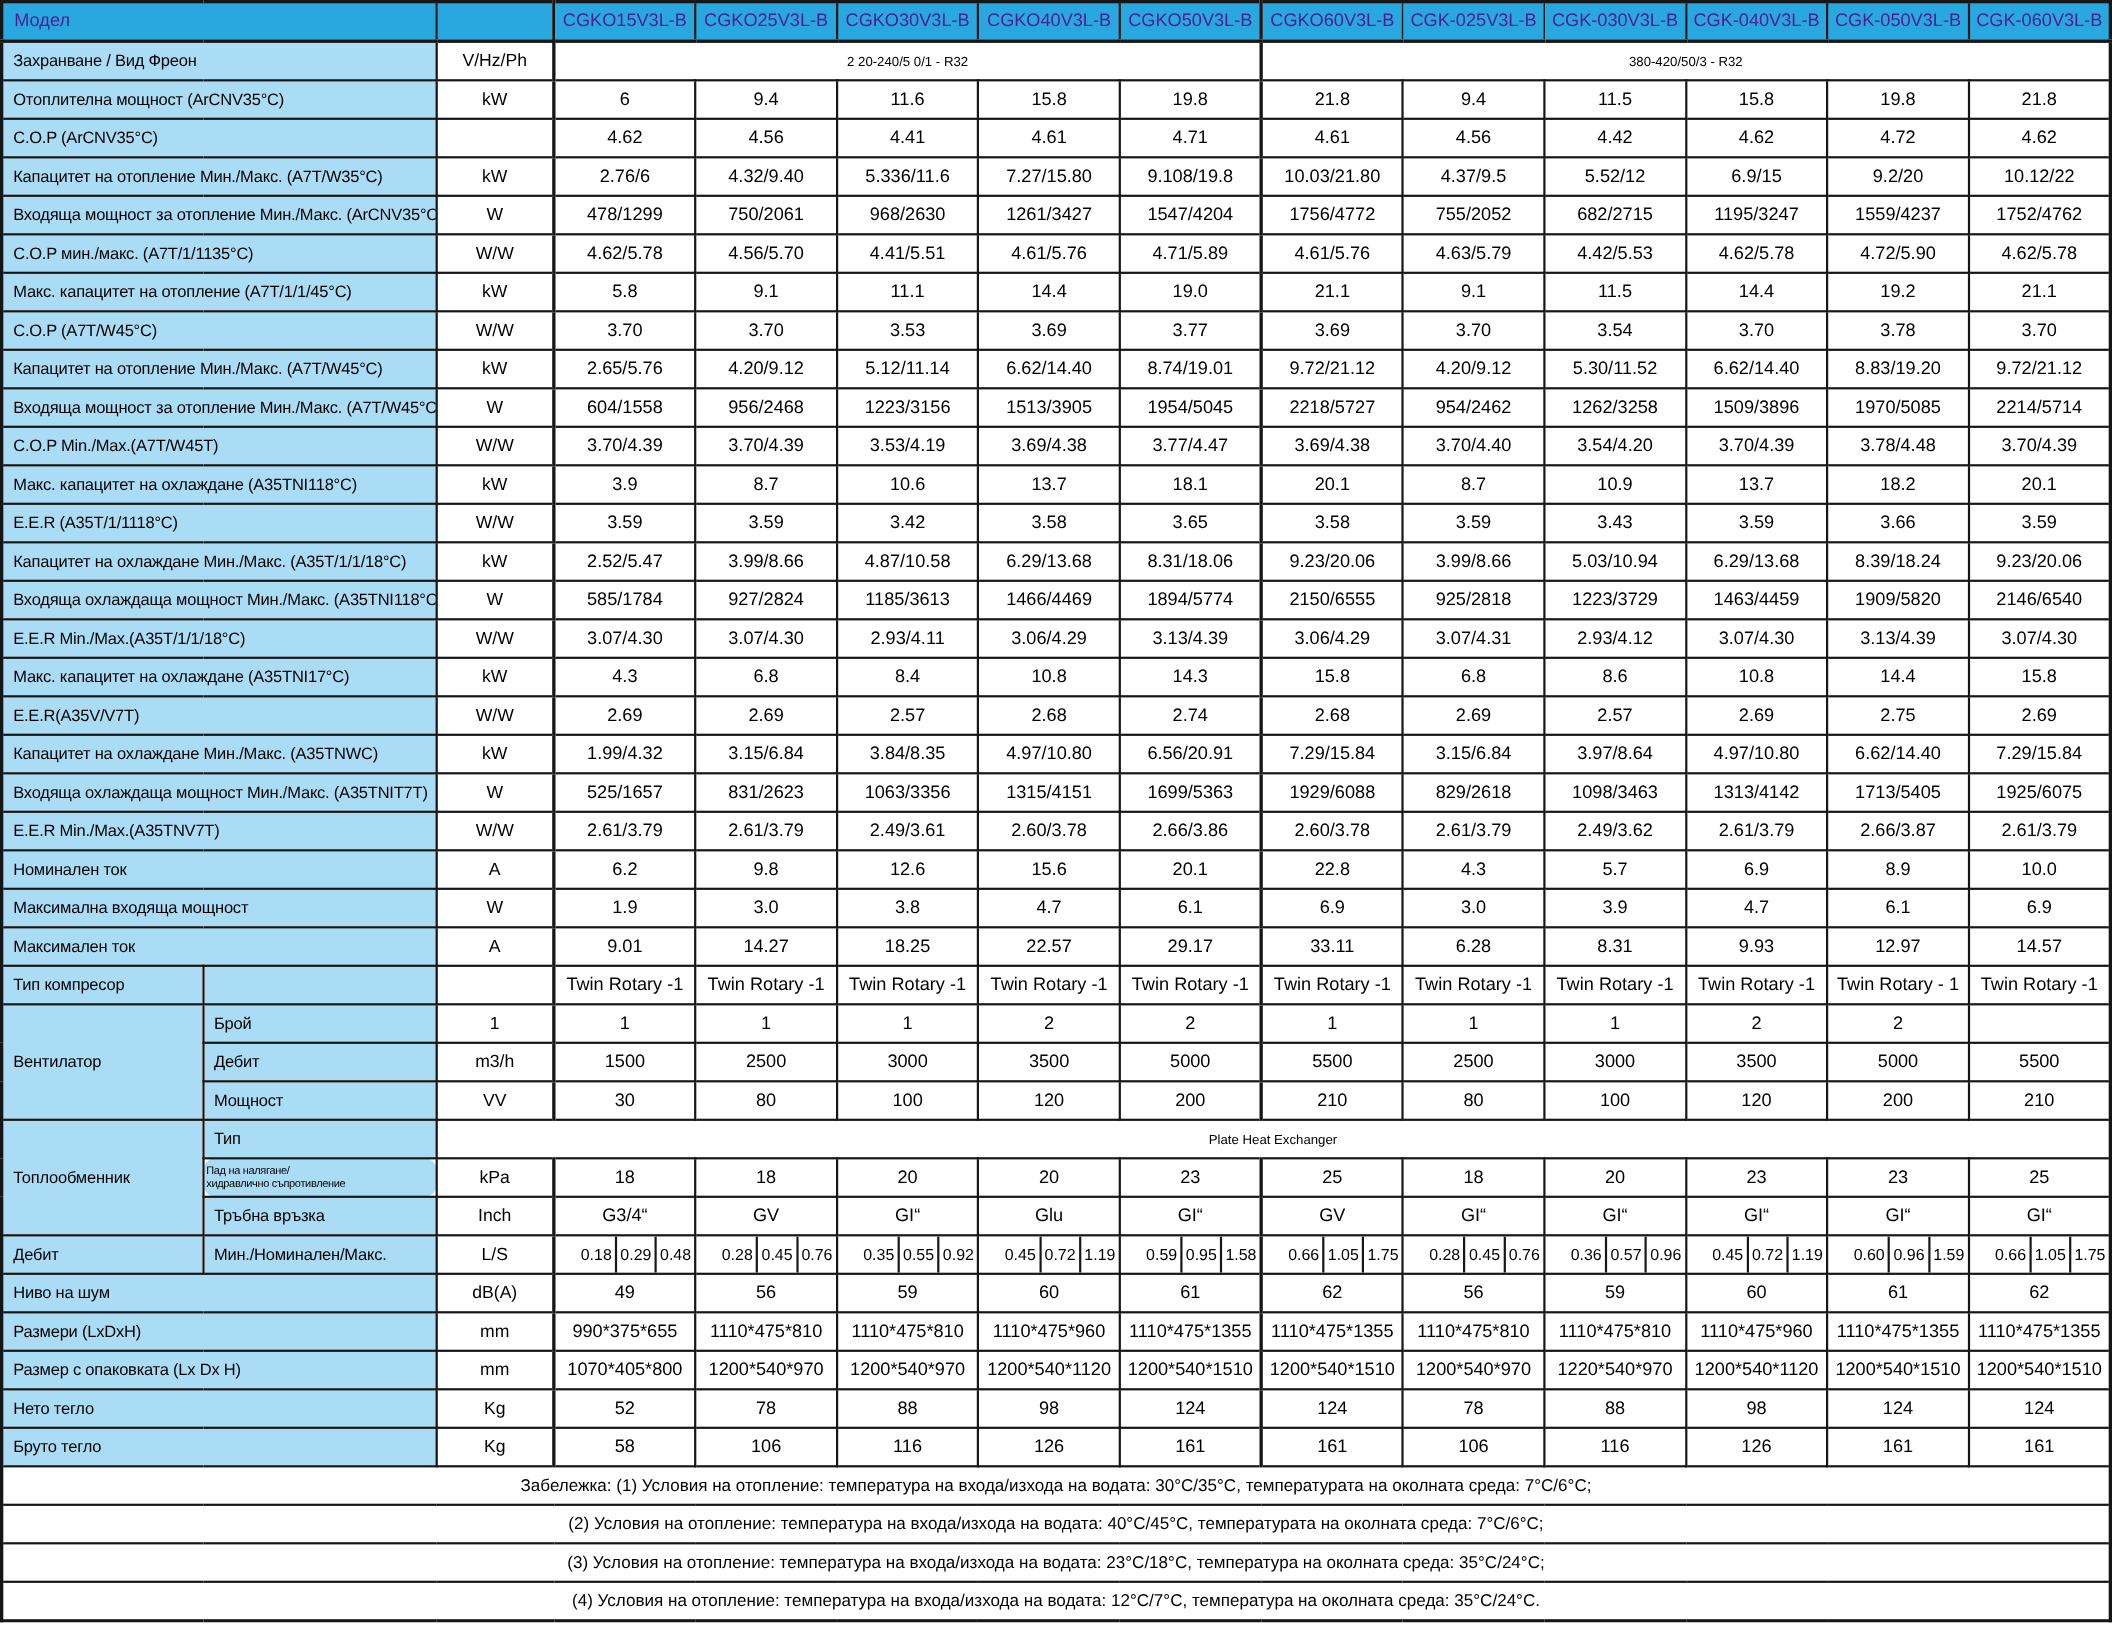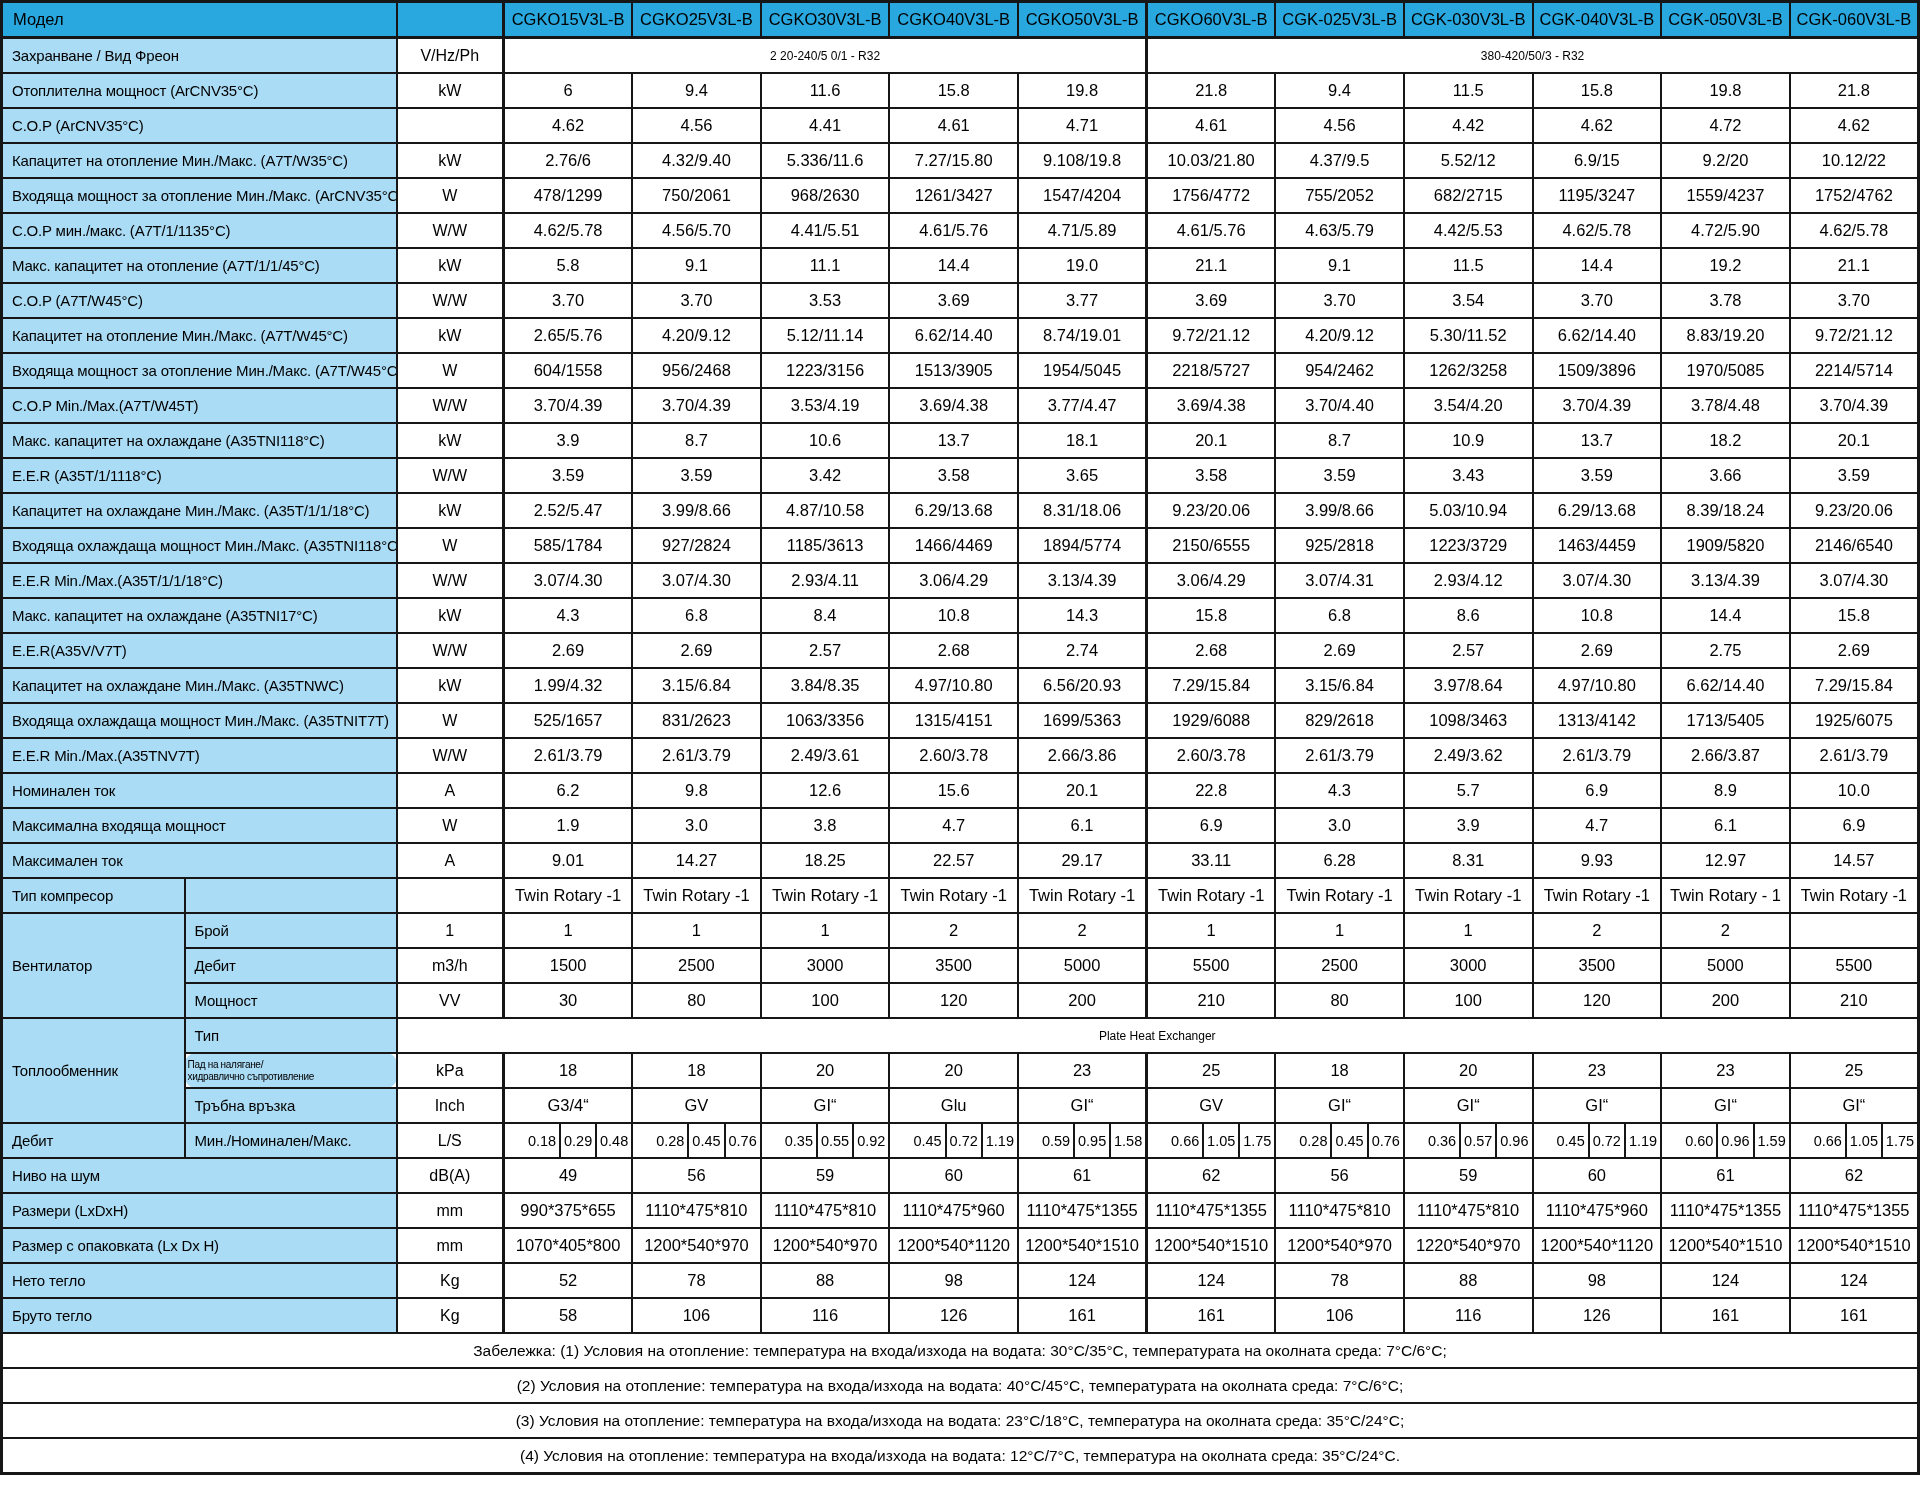--- a/index.html
+++ b/index.html
@@ -1,20 +1,20 @@
 <!DOCTYPE html>
 <html style="--hdr: #29a8e0; --lbl: #abdcf5; --bd: #161616;"><head>
 <meta charset="utf-8">
 <style>
   html,body{margin:0;padding:0;background:#fff;}
   body{width:1920px;font-family:"Liberation Sans",sans-serif;}
   table{width:1920px;border-collapse:collapse;table-layout:fixed;border:3px solid var(--bd,#161616);}
   th,td{border:2px solid var(--bd,#161616);height:33px;text-align:center;vertical-align:middle;
         font-size:16.5px;font-weight:400;color:#000;padding:0 1px;white-space:nowrap;overflow:hidden;}
-  thead th{background:var(--hdr,#29a8e0);color:#000000;border-bottom-width:3px;font-size:16.5px;}
+  thead th{background:var(--hdr,#29a8e0);color:#4c1d95;border-bottom-width:3px;font-size:16.5px;}
   thead th.model-label{text-align:left;padding-left:10px;}
   .lbl,.sub,.grp{background:var(--lbl,#abdcf5);text-align:left;padding-left:9px;font-size:15px;letter-spacing:-0.2px;}
   .sub.small{font-size:10px;white-space:pre-line;line-height:1.12;padding-left:2px;letter-spacing:-0.3px;border-radius:11px;}
   .unit{border-right-width:3px;font-size:16px;}
   td.pb,th.pb{border-left-width:3px;}
   td.spanval{font-size:12px;}
   td.tripc{padding:0;}
   .triple-wrap{display:flex;height:100%;align-items:stretch;}
   .triple-wrap span{flex:1;display:flex;align-items:center;justify-content:center;font-size:14.5px;
                     border-left:2px solid var(--bd,#161616);}
@@ -310,21 +310,21 @@
         <td>2.75</td>
         <td>2.69</td>
       </tr>
       <tr>
         <td class="lbl" colspan="2">Капацитет на охлаждане Мин./Макс. (A35TNWC)</td>
         <td class="unit">kW</td>
         <td>1.99/4.32</td>
         <td>3.15/6.84</td>
         <td>3.84/8.35</td>
         <td>4.97/10.80</td>
-        <td>6.56/20.93</td>
+        <td>6.56/20.91</td>
         <td class="pb">7.29/15.84</td>
         <td>3.15/6.84</td>
         <td>3.97/8.64</td>
         <td>4.97/10.80</td>
         <td>6.62/14.40</td>
         <td>7.29/15.84</td>
       </tr>
       <tr>
         <td class="lbl" colspan="2">Входяща охлаждаща мощност Мин./Макс. (A35TNIT7T)</td>
         <td class="unit">W</td>

